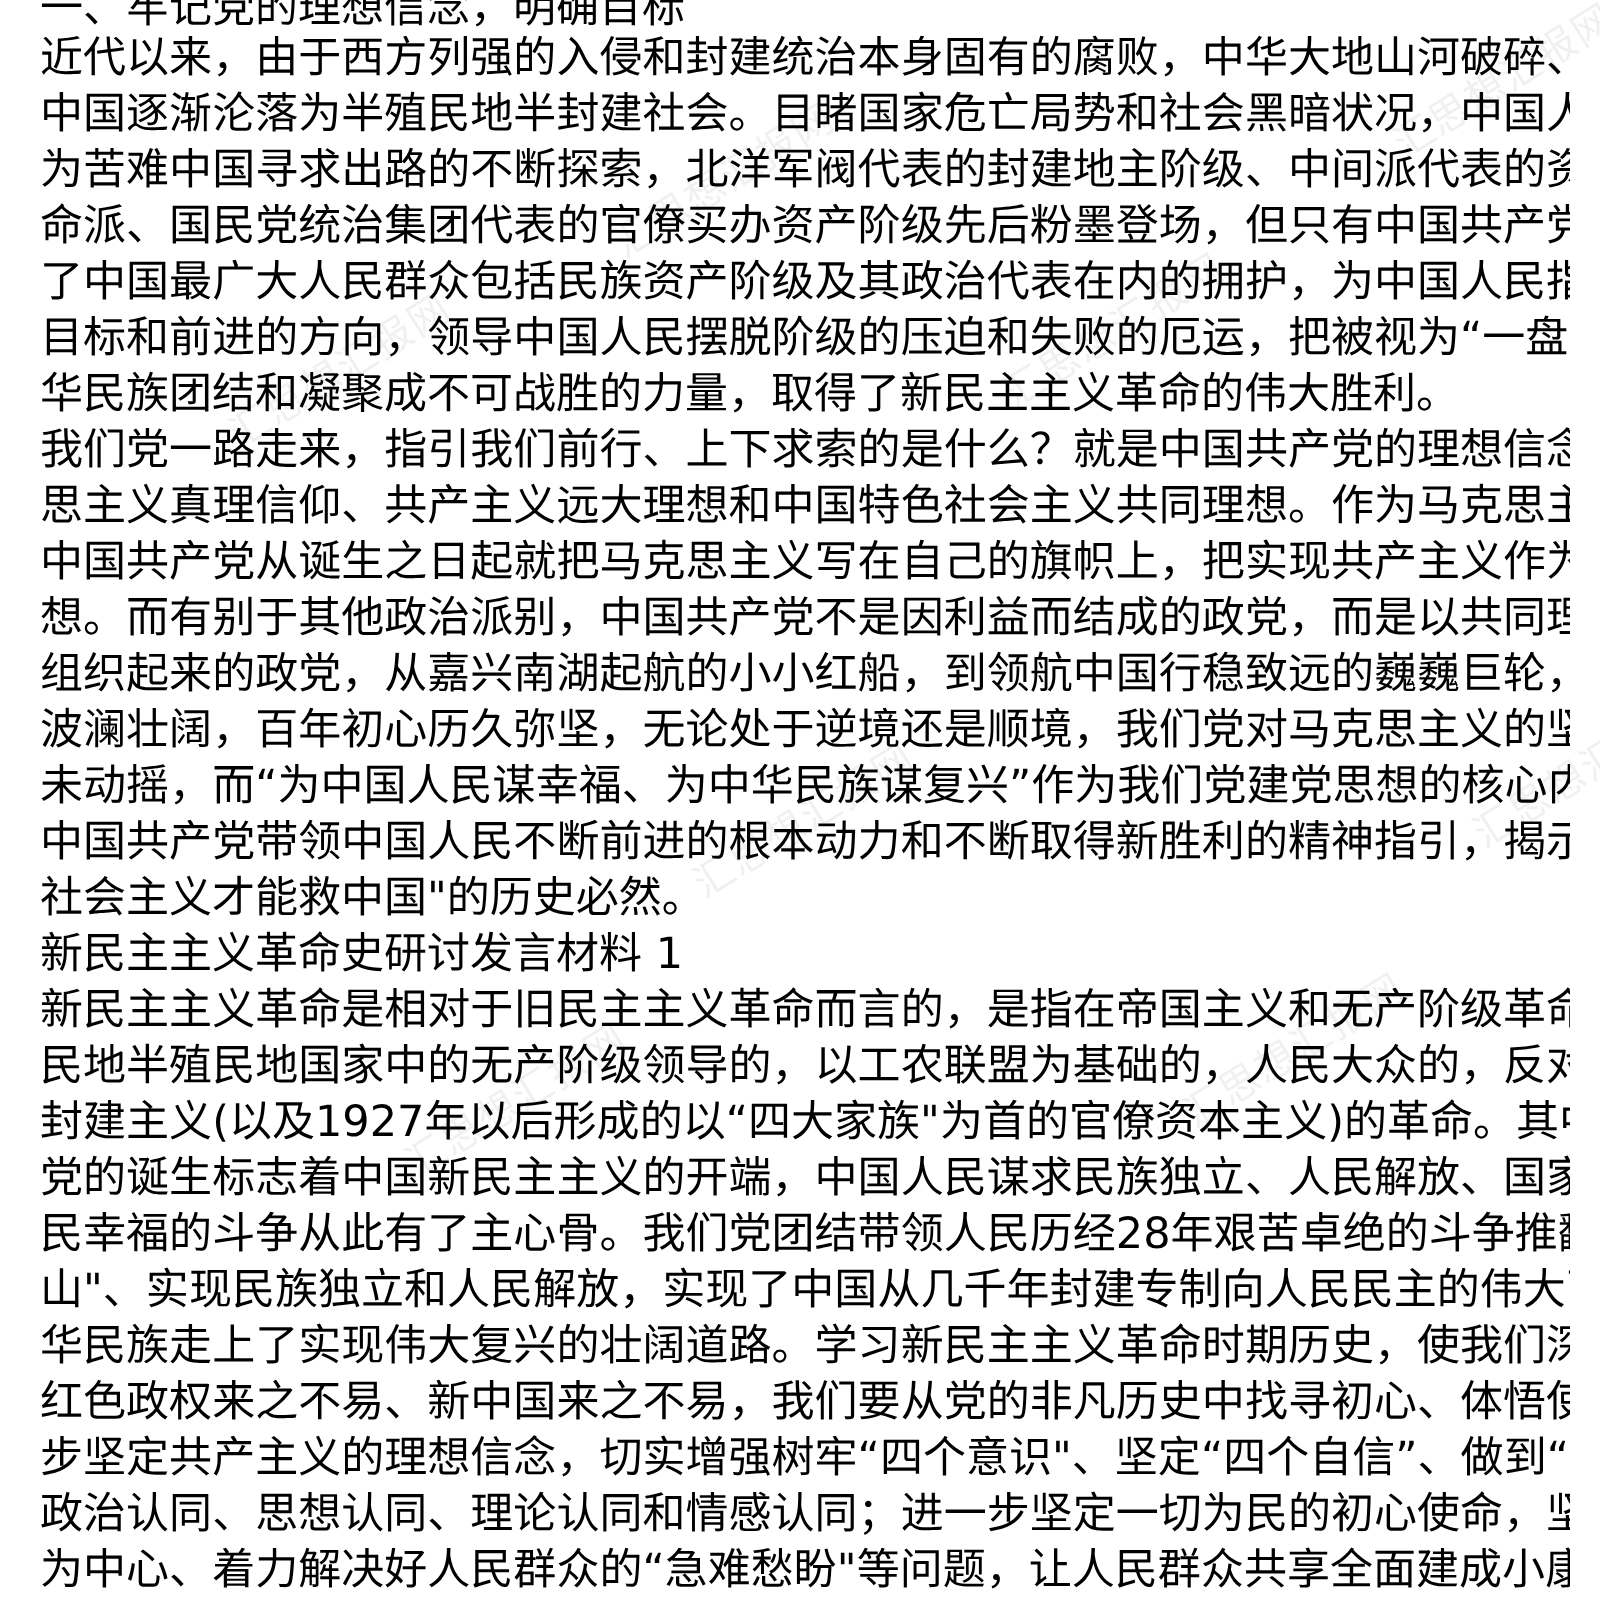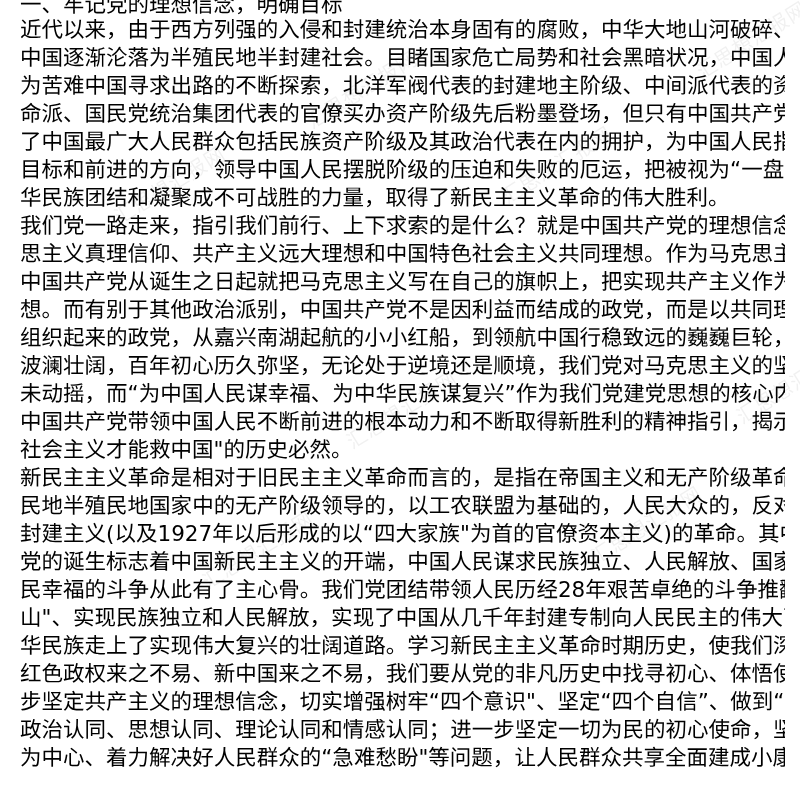--- a/index.html
+++ b/index.html
@@ -629,20 +629,21 @@
         <span>的</span>
         <span>精</span>
         <span>神</span>
         <span>指</span>
         <span>引</span>
         <span>，</span>
         <span>揭</span>
         <span>示</span>
       </div>
       <div class="line plain">社会主义才能救中国"的历史必然。</div>
+      <div class="line plain">新民主主义革命史研讨发言材料 1</div>
       <div class="line justify">
         <span>新</span>
         <span>民</span>
         <span>主</span>
         <span>主</span>
         <span>义</span>
         <span>革</span>
         <span>命</span>
         <span>是</span>
         <span>相</span>

